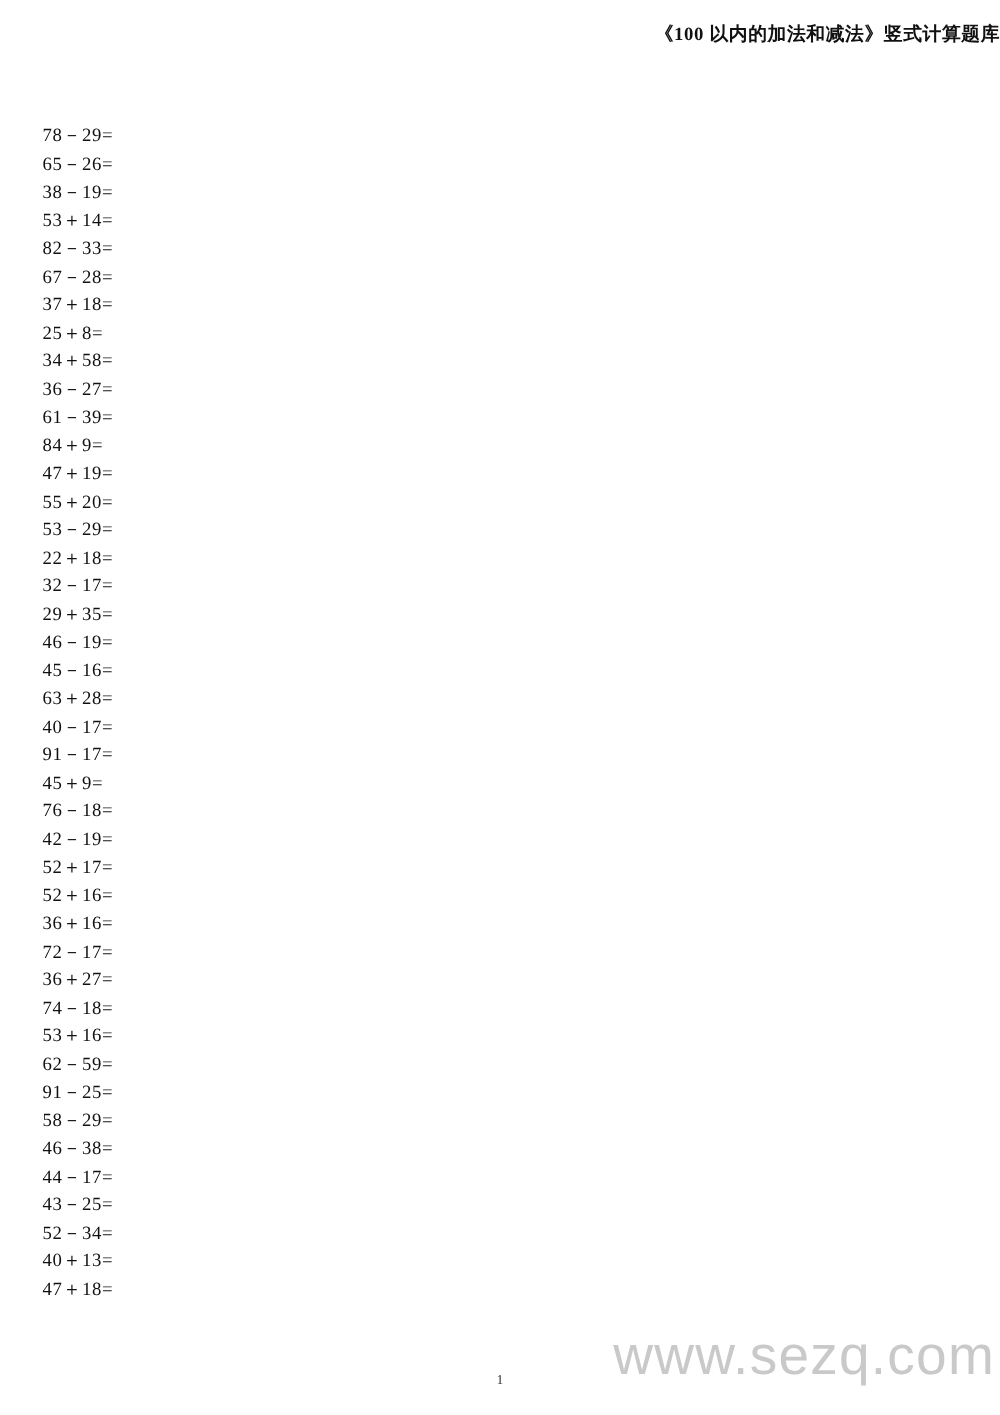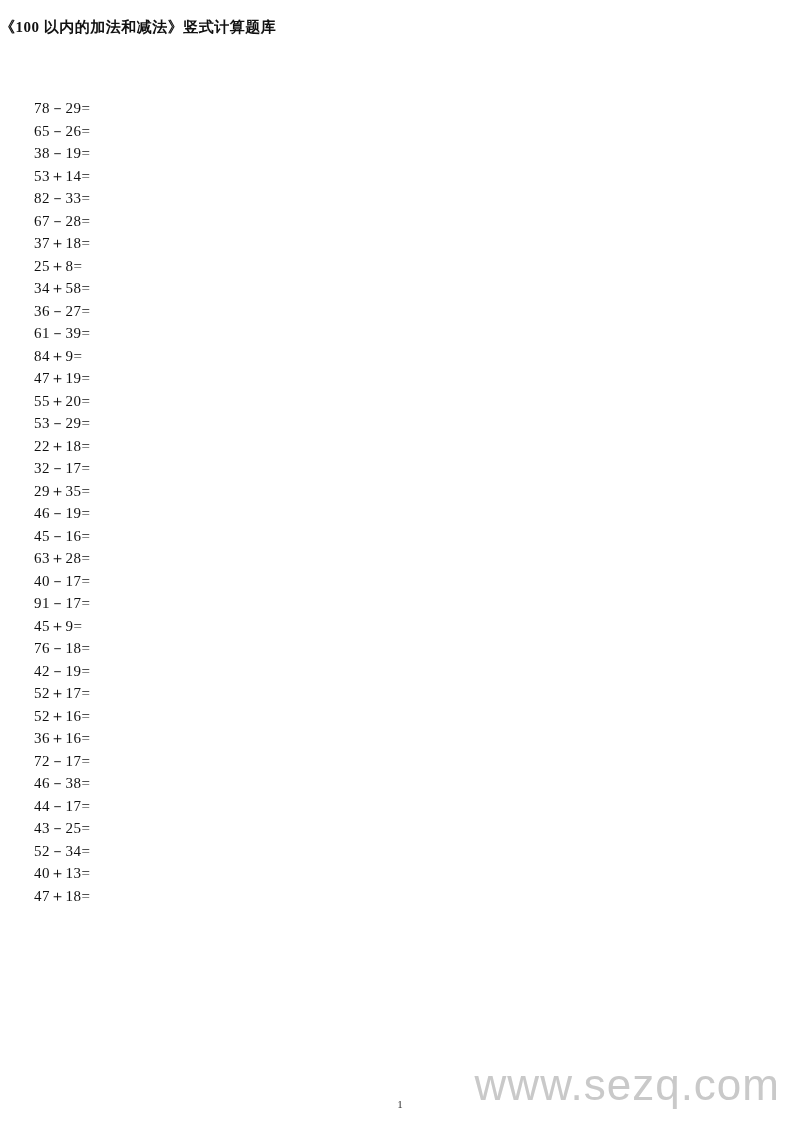--- a/index.html
+++ b/index.html
@@ -15,26 +15,27 @@
     position: relative;
     overflow: hidden;
   }
   .page {
     width: 800px;
     height: 1132px;
     position: relative;
     box-sizing: border-box;
   }
   .doc-title {
-    text-align: left;
+    text-align: right;
     font-size: 15px;
     font-weight: bold;
     letter-spacing: 0.5px;
     padding-top: 18px;
     color: #111;
+    padding-left: 45px;
   }
   .worksheet {
     margin-top: 62px;
     padding: 0 28px 0 28px;
   }
   .prob-row {
     display: flex;
     flex-direction: column;
     height: 135px;
     align-items: flex-start;
@@ -44,21 +45,21 @@
     font-size: 15px;
     color: #111;
     white-space: nowrap;
     letter-spacing: 0.5px;
     text-align: left;
     padding-left: 6px;
   }
   .prob-row:nth-child(odd) .prob-cell { }
   .watermark {
     position: absolute;
-    right: 20px;
+    right: 4px;
     bottom: 22px;
     font-size: 44px;
     color: #c9c9c9;
     font-family: "Liberation Sans", sans-serif;
     letter-spacing: 1px;
     user-select: none;
   }
   .page-number {
     position: absolute;
     bottom: 22px;
@@ -116,20 +117,28 @@
 
     <div class="prob-row">
       <div class="prob-cell">76－18=</div>
       <div class="prob-cell">42－19=</div>
       <div class="prob-cell">52＋17=</div>
       <div class="prob-cell">52＋16=</div>
       <div class="prob-cell">36＋16=</div>
       <div class="prob-cell">72－17=</div>
     </div>
 
+    <div class="prob-row">
+      <div class="prob-cell">36＋27=</div>
+      <div class="prob-cell">74－18=</div>
+      <div class="prob-cell">53＋16=</div>
+      <div class="prob-cell">62－59=</div>
+      <div class="prob-cell">91－25=</div>
+      <div class="prob-cell">58－29=</div>
+    </div>
 
     <div class="prob-row">
       <div class="prob-cell">46－38=</div>
       <div class="prob-cell">44－17=</div>
       <div class="prob-cell">43－25=</div>
       <div class="prob-cell">52－34=</div>
       <div class="prob-cell">40＋13=</div>
       <div class="prob-cell">47＋18=</div>
     </div>
 

